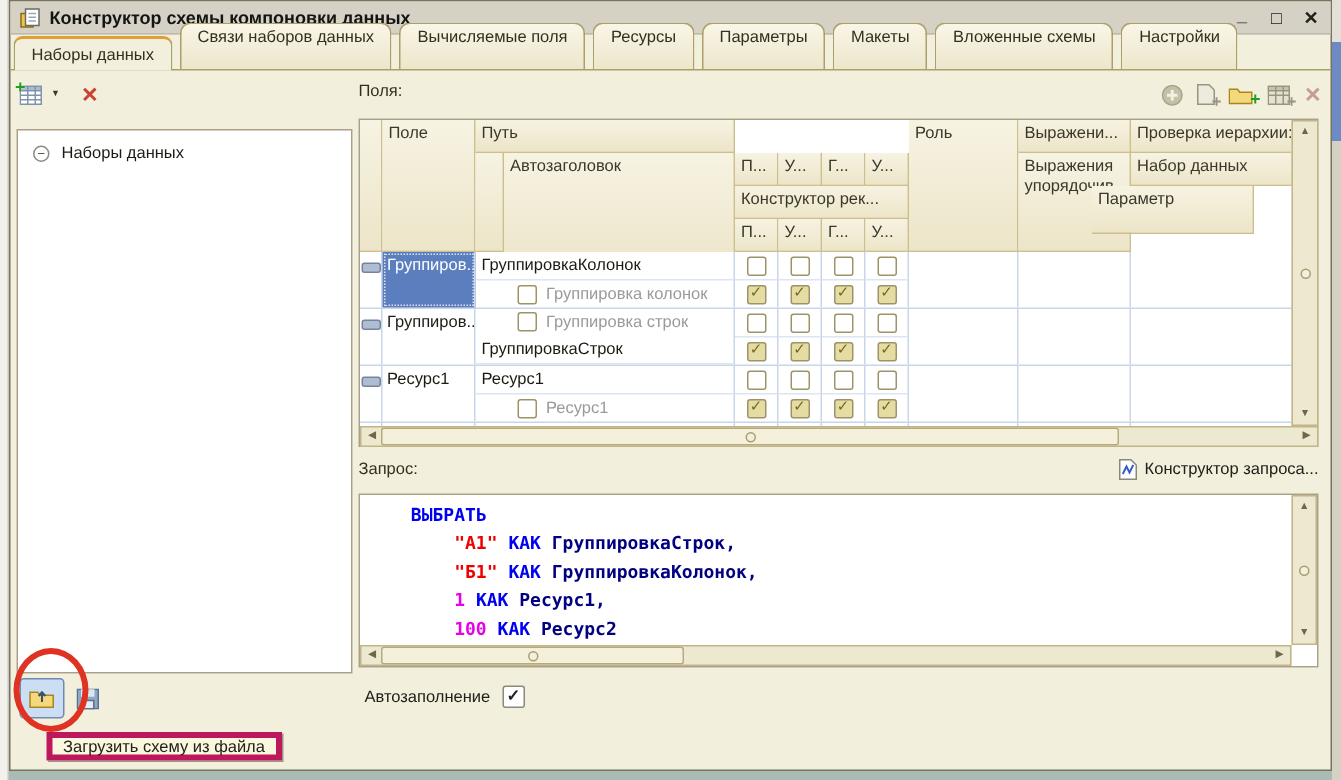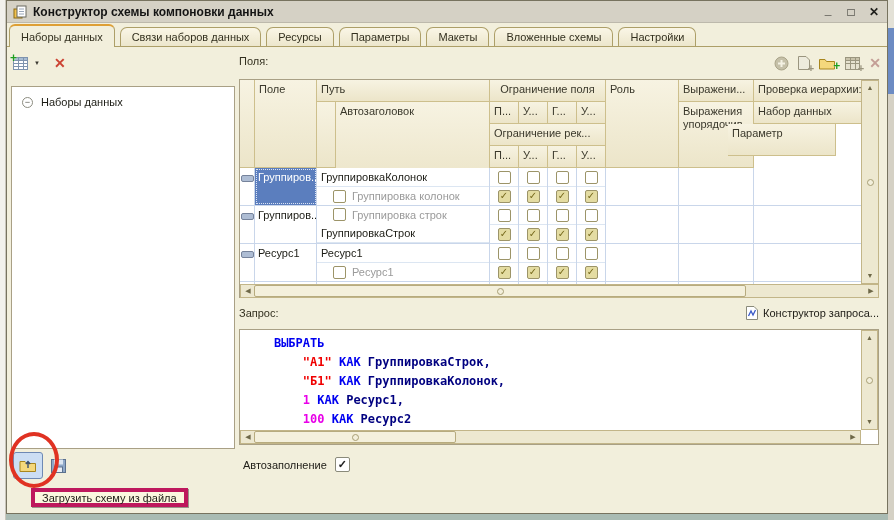--- a/index.html
+++ b/index.html
@@ -21,21 +21,21 @@
   .titlebar .ttl{font-size:12px;font-weight:bold;color:#141414;margin-left:6px;}
   .winbtns{margin-left:auto;display:flex;gap:9px;align-items:center;}
   .winbtn{font-size:12px;font-weight:bold;color:#20201C;width:14px;text-align:center;cursor:default;line-height:14px;}
   .winbtn.min{transform:translateY(-2px);}
 
   
   .tabbar{left:0;top:22px;width:100%;height:24px;display:flex;align-items:flex-end;gap:5px;
           padding-left:2px;border-bottom:1px solid #AD9F68;}
   .tab{font-size:11px;color:#33301F;background:linear-gradient(#FAF6E6,#ECE6CC);
        border:1px solid #AD9F68;border-bottom:none;border-radius:7px 7px 0 0;
-       padding:3px 11px 2px 11px;height:19px;box-sizing:border-box;white-space:nowrap;}
+       padding:3px 11px 2px 11px;height:31px;box-sizing:border-box;white-space:nowrap;}
   .tab.active{background:#F2EFDC;height:23px;padding-top:5px;margin-bottom:-1px;z-index:2;
        border-top:2px solid #DE9F35;border-radius:6px 6px 0 0;}
 
   
   .tree-toolbar{left:6px;top:51px;width:220px;height:22px;display:flex;align-items:center;gap:4px;}
   .icon-btn{display:flex;align-items:center;justify-content:center;position:relative;cursor:default;}
   .dd-arrow{font-size:6px;color:#3A3830;margin-left:2px;}
   .x-red{color:#CC4333;font-weight:bold;font-size:14px;margin-left:10px;}
   .x-grey{color:#C49E96;font-weight:bold;font-size:14px;}
   .plus-green{position:absolute;left:-3px;top:-6px;color:#1F9E1F;font-weight:bold;font-size:12px;
@@ -77,21 +77,21 @@
   .fbody{position:absolute;left:0;top:88px;width:622px;height:117px;overflow:hidden;background:#fff;}
   .frow{display:flex;height:38px;box-sizing:border-box;border-bottom:1px solid #C9D6EA;}
   .fcol{box-sizing:border-box;border-right:1px solid #C9D6EA;height:100%;overflow:hidden;}
   .col-drag{width:15px;display:flex;align-items:flex-start;justify-content:center;padding-top:7px;}
   .drag-icon{width:11px;height:5px;background:#AEBDD4;border:1px solid #76839B;border-radius:2px;}
   .col-field{width:62px;font-size:11px;color:#1B1B14;padding:3px 3px;white-space:nowrap;}
   .col-field.selected{background:var(--selection);color:#fff;outline:1px dotted #DCE4F2;outline-offset:-2px;}
   .col-path{width:173px;display:flex;flex-direction:column;}
   .pline{height:18px;font-size:11px;display:flex;align-items:center;padding-left:4px;white-space:nowrap;overflow:hidden;}
   .pline.main{color:#1B1B14;border-bottom:1px solid #DCE6F2;height:19px;}
-  .pline.sub{color:#9A9A9A;padding-left:16px;gap:6px;}
+  .pline.sub{color:#9A9A9A;padding-left:28px;gap:6px;}
   .col-cb{width:29px;display:flex;flex-direction:column;}
   .cbcell{height:19px;display:flex;align-items:center;justify-content:center;}
   .cbcell.top{border-bottom:1px solid #DCE6F2;}
   .cbx{width:11px;height:11px;border:1px solid #9C9468;border-radius:2px;background:#FFFFFF;
        font-size:10px;line-height:10px;text-align:center;color:#75681B;}
   .cbx.checked{background:#E4DCA2;}
   .col-role{width:73px;} .col-expr{width:75px;} .col-hier{width:108px;}
 
   
   .sb{background:#EDE8D0;border:1px solid #C2B588;box-sizing:border-box;position:absolute;}
@@ -146,20 +146,21 @@
     <span class="winbtns">
       <span class="winbtn min">_</span>
       <span class="winbtn">□</span>
       <span class="winbtn">✕</span>
     </span>
   </div>
 
   <div class="abs tabbar" id="tabbar">
       <div class="tab active">Наборы данных</div>
       <div class="tab">Связи наборов данных</div>
+      <div class="tab">Вычисляемые поля</div>
       <div class="tab">Ресурсы</div>
       <div class="tab">Параметры</div>
       <div class="tab">Макеты</div>
       <div class="tab">Вложенные схемы</div>
       <div class="tab">Настройки</div>
     </div>
 
   <div class="abs tree-toolbar">
     <span class="icon-btn">
       <svg width="15" height="13" viewBox="0 0 15 13">
@@ -235,26 +236,25 @@
     <span class="x-grey icon-btn">✕</span>
   </div>
 
   <div class="abs ftable">
     <div class="fheader">
       <div class="hcell" style="left:0;top:0;width:15px;height:88px;"></div>
       <div class="hcell" style="left:77px;top:0;width:173px;height:22px;">Путь</div>
       <div class="hcell" style="left:15px;top:0;width:62px;height:88px;">Поле</div>
       <div class="hcell" style="left:77px;top:22px;width:18px;height:66px;border-right:none;"></div>
       <div class="hcell" style="left:95px;top:22px;width:155px;height:80px;border-left:1px solid #CDBF8C;">Автозаголовок</div>
-      <div class="hcell center" style="left:250px;top:0;width:116px;height:22px;">Ограничение поля</div>
       <div class="hcell" style="left:250px;top:22px;width:29px;height:22px;">П...</div>
       <div class="hcell" style="left:279px;top:22px;width:29px;height:22px;">У...</div>
       <div class="hcell" style="left:308px;top:22px;width:29px;height:22px;">Г...</div>
       <div class="hcell" style="left:337px;top:22px;width:29px;height:22px;">У...</div>
-      <div class="hcell" style="left:250px;top:44px;width:116px;height:22px;">Ограничение рек...</div>
+      <div class="hcell" style="left:250px;top:44px;width:116px;height:22px;">Конструктор рек...</div>
       <div class="hcell" style="left:250px;top:66px;width:29px;height:22px;">П...</div>
       <div class="hcell" style="left:279px;top:66px;width:29px;height:22px;">У...</div>
       <div class="hcell" style="left:308px;top:66px;width:29px;height:22px;">Г...</div>
       <div class="hcell" style="left:337px;top:66px;width:29px;height:22px;">У...</div>
       <div class="hcell" style="left:366px;top:0;width:73px;height:88px;">Роль</div>
       <div class="hcell" style="left:439px;top:0;width:75px;height:22px;">Выражени...</div>
       <div class="hcell wrap" style="left:439px;top:22px;width:75px;height:66px;">Выражения упорядочив...</div>
       <div class="hcell" style="left:514px;top:0;width:108px;height:22px;">Проверка иерархии:</div>
       <div class="hcell" style="left:514px;top:22px;width:108px;height:22px;">Набор данных</div>
       <div class="hcell" style="left:488px;top:44px;width:108px;height:32px;">Параметр</div>

